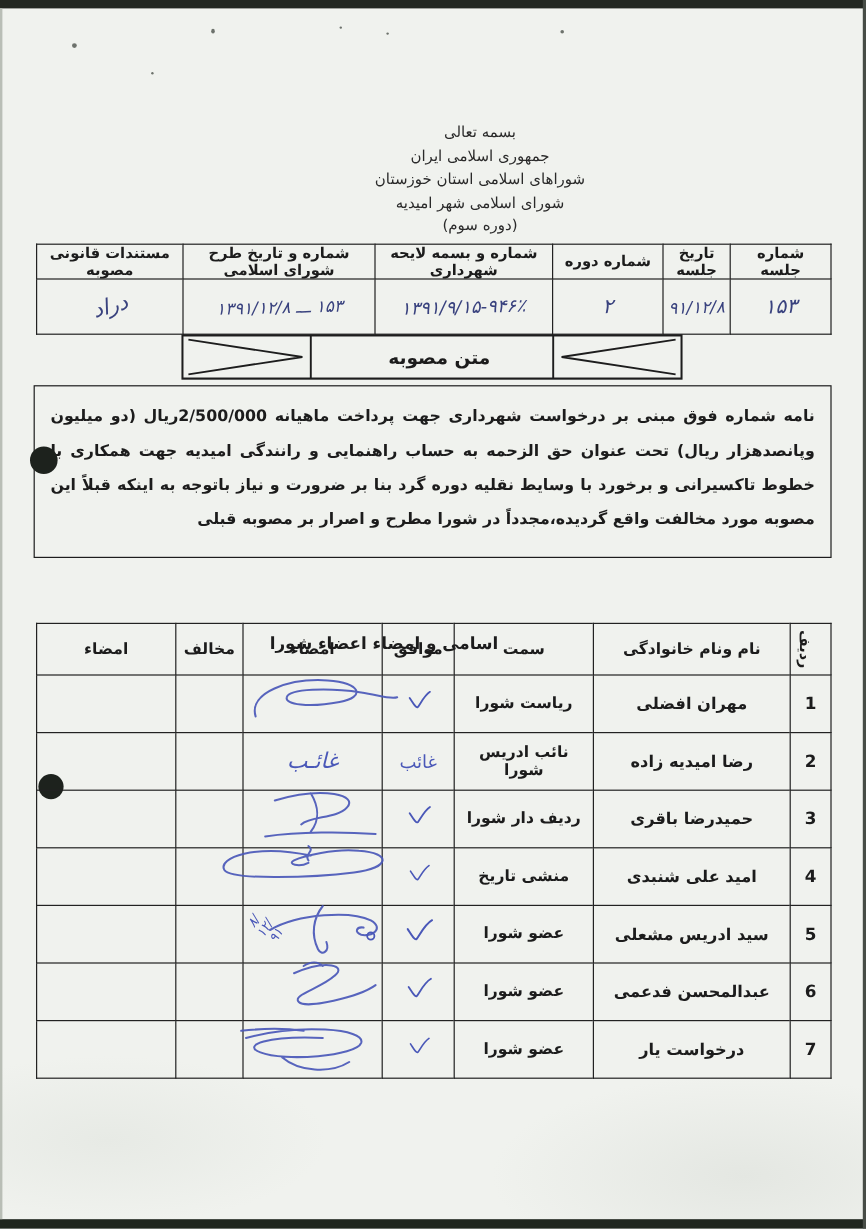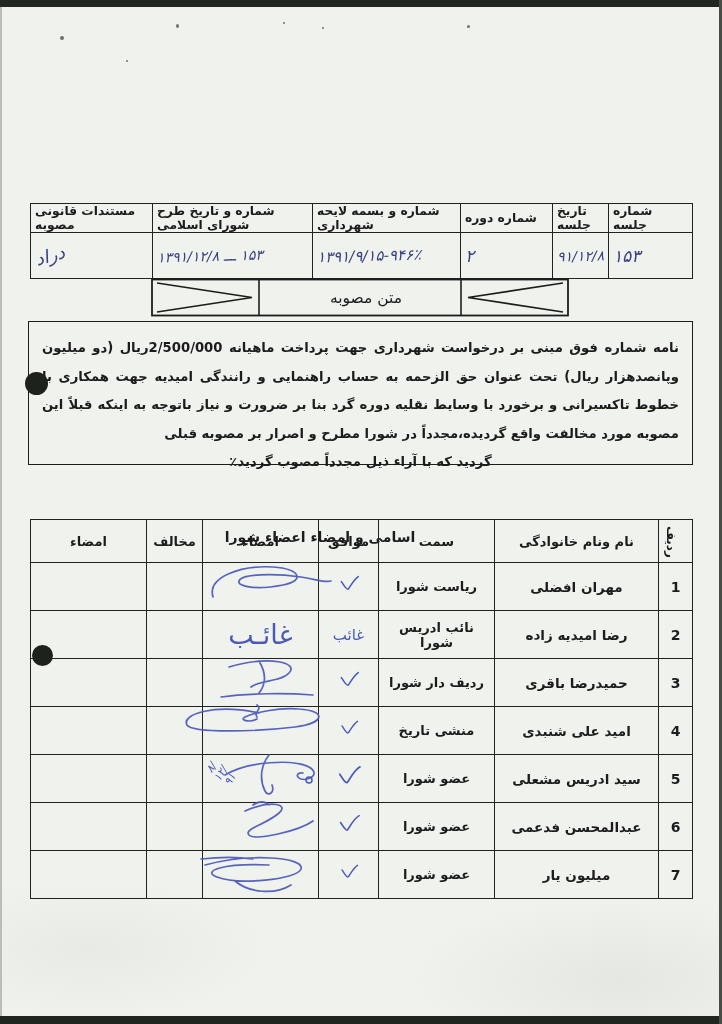--- a/index.html
+++ b/index.html
@@ -15,31 +15,31 @@
   .edge-bottom{position:absolute;left:0;top:1016px;width:722px;height:8px;background:#20261f;}
   .edge-right{position:absolute;right:0;top:0;width:3px;height:1024px;background:#474c46;}
   .edge-left{position:absolute;left:0;top:7px;width:2px;height:1009px;background:#b9beb6;}
   .speck{position:absolute;background:#6d726c;border-radius:50%;}
 
   .letterhead{position:absolute;left:278px;top:100px;width:244px;text-align:center;
     direction:rtl;font-size:12.5px;line-height:19.5px;color:#2a2a2a;}
 
   table{border-collapse:collapse;table-layout:fixed;}
   .meta-table{position:absolute;left:30px;top:203px;width:662px;direction:rtl;}
-  .meta-table td{border:1.5px solid #222;padding:0 4px;text-align:left;vertical-align:middle;}
+  .meta-table td{border:1.5px solid #222;padding:0 4px;text-align:center;vertical-align:middle;}
   .meta-table .hdr td{height:25px;font-weight:bold;font-size:12.3px;}
   .meta-table .val td{height:45px;}
   .hw{direction:ltr;unicode-bidi:bidi-override;font-style:italic;font-size:17px;
       color:#39427e;letter-spacing:1px;display:inline-block;transform:rotate(-1.5deg);}
   .hw-tilt{transform:rotate(-16deg);font-size:18px;}
 
   .banner{position:absolute;left:151px;top:278px;width:418px;height:39px;}
   .banner svg{position:absolute;left:0;top:0;}
   .banner-title{position:absolute;left:108px;top:0;width:214px;height:39px;direction:rtl;
-    display:flex;align-items:center;justify-content:center;font-weight:normal;font-size:15.5px;}
+    display:flex;align-items:center;justify-content:center;font-weight:bold;font-size:15.5px;}
 
   .textbox{position:absolute;left:28px;top:321px;width:637px;height:116px;
     border:1.6px solid #1d1d1d;padding:12px 13px 14px 13px;direction:rtl;
     font-weight:bold;font-size:13.2px;line-height:28.5px;}
   .textbox .body{display:block;text-align:justify;}
   .textbox .lastline{display:block;text-align:center;}
 
   .punch{position:absolute;border-radius:50%;background:#1d221d;}
 
   .section-title{position:absolute;left:0;top:481px;width:640px;text-align:center;
@@ -54,41 +54,48 @@
   .members-table .name{font-weight:bold;font-size:13.5px;}
   .members-table .role{font-weight:bold;font-size:13px;}
   .rot{display:inline-block;transform:rotate(90deg);font-size:12px;}
 
   .sig-cell{overflow:visible;}
   .sig{position:absolute;left:-14px;top:-6px;pointer-events:none;}
   .sig path{fill:none;stroke:#4a58b8;stroke-width:1.7;stroke-linecap:round;opacity:.92;}
   .check{display:inline-block;}
   .check path{fill:none;stroke:#4a58b8;stroke-width:1.8;stroke-linecap:round;}
   .absent{color:#4a58b8;font-size:15px;}
-  .absent-long{color:#4a58b8;font-size:27px;letter-spacing:2px;}
+  .absent-long{color:#4a58b8;font-size:18px;font-style:italic;letter-spacing:2px;}
   .date-note{position:absolute;left:10px;top:2px;color:#4a58b8;font-size:11px;
     font-style:italic;transform:rotate(-58deg);direction:ltr;unicode-bidi:bidi-override;
     line-height:11px;white-space:pre-line;}
 </style>
 </head>
 <body>
 
 <div class="page">
 
   <div class="edge-top"></div>
   <div class="edge-bottom"></div>
   <div class="edge-right"></div>
   <div class="edge-left"></div>
   <div class="speck" style="left:60px;top:36px;width:4px;height:4px;"></div>
   <div class="speck" style="left:176px;top:24px;width:3px;height:4px;"></div>
   <div class="speck" style="left:283px;top:22px;width:2px;height:2px;"></div>
   <div class="speck" style="left:322px;top:27px;width:2px;height:2px;"></div>
   <div class="speck" style="left:467px;top:25px;width:3px;height:3px;"></div>
   <div class="speck" style="left:126px;top:60px;width:2px;height:2px;"></div>
 
+  <div class="letterhead">
+    <div>بسمه تعالی</div>
+    <div>جمهوری اسلامی ایران</div>
+    <div>شوراهای اسلامی استان خوزستان</div>
+    <div>شورای اسلامی شهر امیدیه</div>
+    <div>(دوره سوم)</div>
+  </div>
 
   <table class="meta-table">
     <colgroup>
       <col style="width:84px">
         <col style="width:56px">
         <col style="width:92px">
       <col style="width:148px">
         <col style="width:160px">
         <col style="width:122px">
     </colgroup>
@@ -118,21 +125,20 @@
       <line x1="108" y1="1.5" x2="108" y2="37.5" stroke="#1d1d1d" stroke-width="1.6"></line>
       <line x1="310" y1="1.5" x2="310" y2="37.5" stroke="#1d1d1d" stroke-width="1.6"></line>
       <path d="M6,5 L101,19.5 L6,34" fill="none" stroke="#1d1d1d" stroke-width="1.6"></path>
       <path d="M412,5 L317,19.5 L412,34" fill="none" stroke="#1d1d1d" stroke-width="1.6"></path>
     </svg>
     <div class="banner-title">متن مصوبه</div>
   </div>
 
   <div class="textbox">
     <span class="body">نامه شماره فوق  مبنی بر درخواست شهرداری جهت پرداخت ماهیانه 2/500/000ریال (دو میلیون وپانصدهزار ریال) تحت عنوان حق الزحمه به حساب راهنمایی و رانندگی امیدیه جهت همکاری با خطوط تاکسیرانی و برخورد با وسایط نقلیه دوره گرد بنا بر ضرورت و نیاز باتوجه به اینکه قبلاً این مصوبه مورد مخالفت واقع گردیده،مجدداً در شورا مطرح و اصرار بر مصوبه قبلی</span>
-    <span class="lastline">گردید که با آراء ذیل مجدداً مصوب گردید٪</span>
   </div>
 
   <div class="punch" style="left:25px;top:372px;width:23px;height:23px;"></div>
   <div class="punch" style="left:32px;top:645px;width:21px;height:21px;"></div>
 
   <div class="section-title">اسامی و امضاء اعضاء شورا</div>
 
   <table class="members-table">
     <colgroup>
       <col style="width:34px">
@@ -252,21 +258,21 @@
         <td class="sig-cell">
           <svg class="sig" width="150" height="60" viewBox="0 0 150 60">
             <path d="M56,14 C84,2 100,8 90,16 C78,27 54,32 60,38 C66,44 110,34 124,24 M64,8 C70,4 76,4 80,8"></path>
           </svg>
         </td>
         <td></td>
         <td></td>
       </tr>
       <tr>
         <td class="num">7</td>
-        <td class="name">میلیون یار</td>
+        <td class="name">درخواست یار</td>
         <td class="role">عضو شورا</td>
         <td>
           <svg class="check" width="24" height="20" viewBox="0 0 30 26">
               <path d="M6,9 C10,15 12,19 14,18 C16,16 20,7 26,3"></path>
             </svg>
         </td>
         <td class="sig-cell">
           <svg class="sig" style="left:-24px" width="164" height="62" viewBox="0 0 164 62">
             <path d="M26,20 C70,8 126,12 122,24 C118,35 58,40 38,32 C22,26 44,18 90,20 M22,14 C40,12 60,12 74,14 M56,36 C70,48 96,50 112,40"></path>
           </svg>

